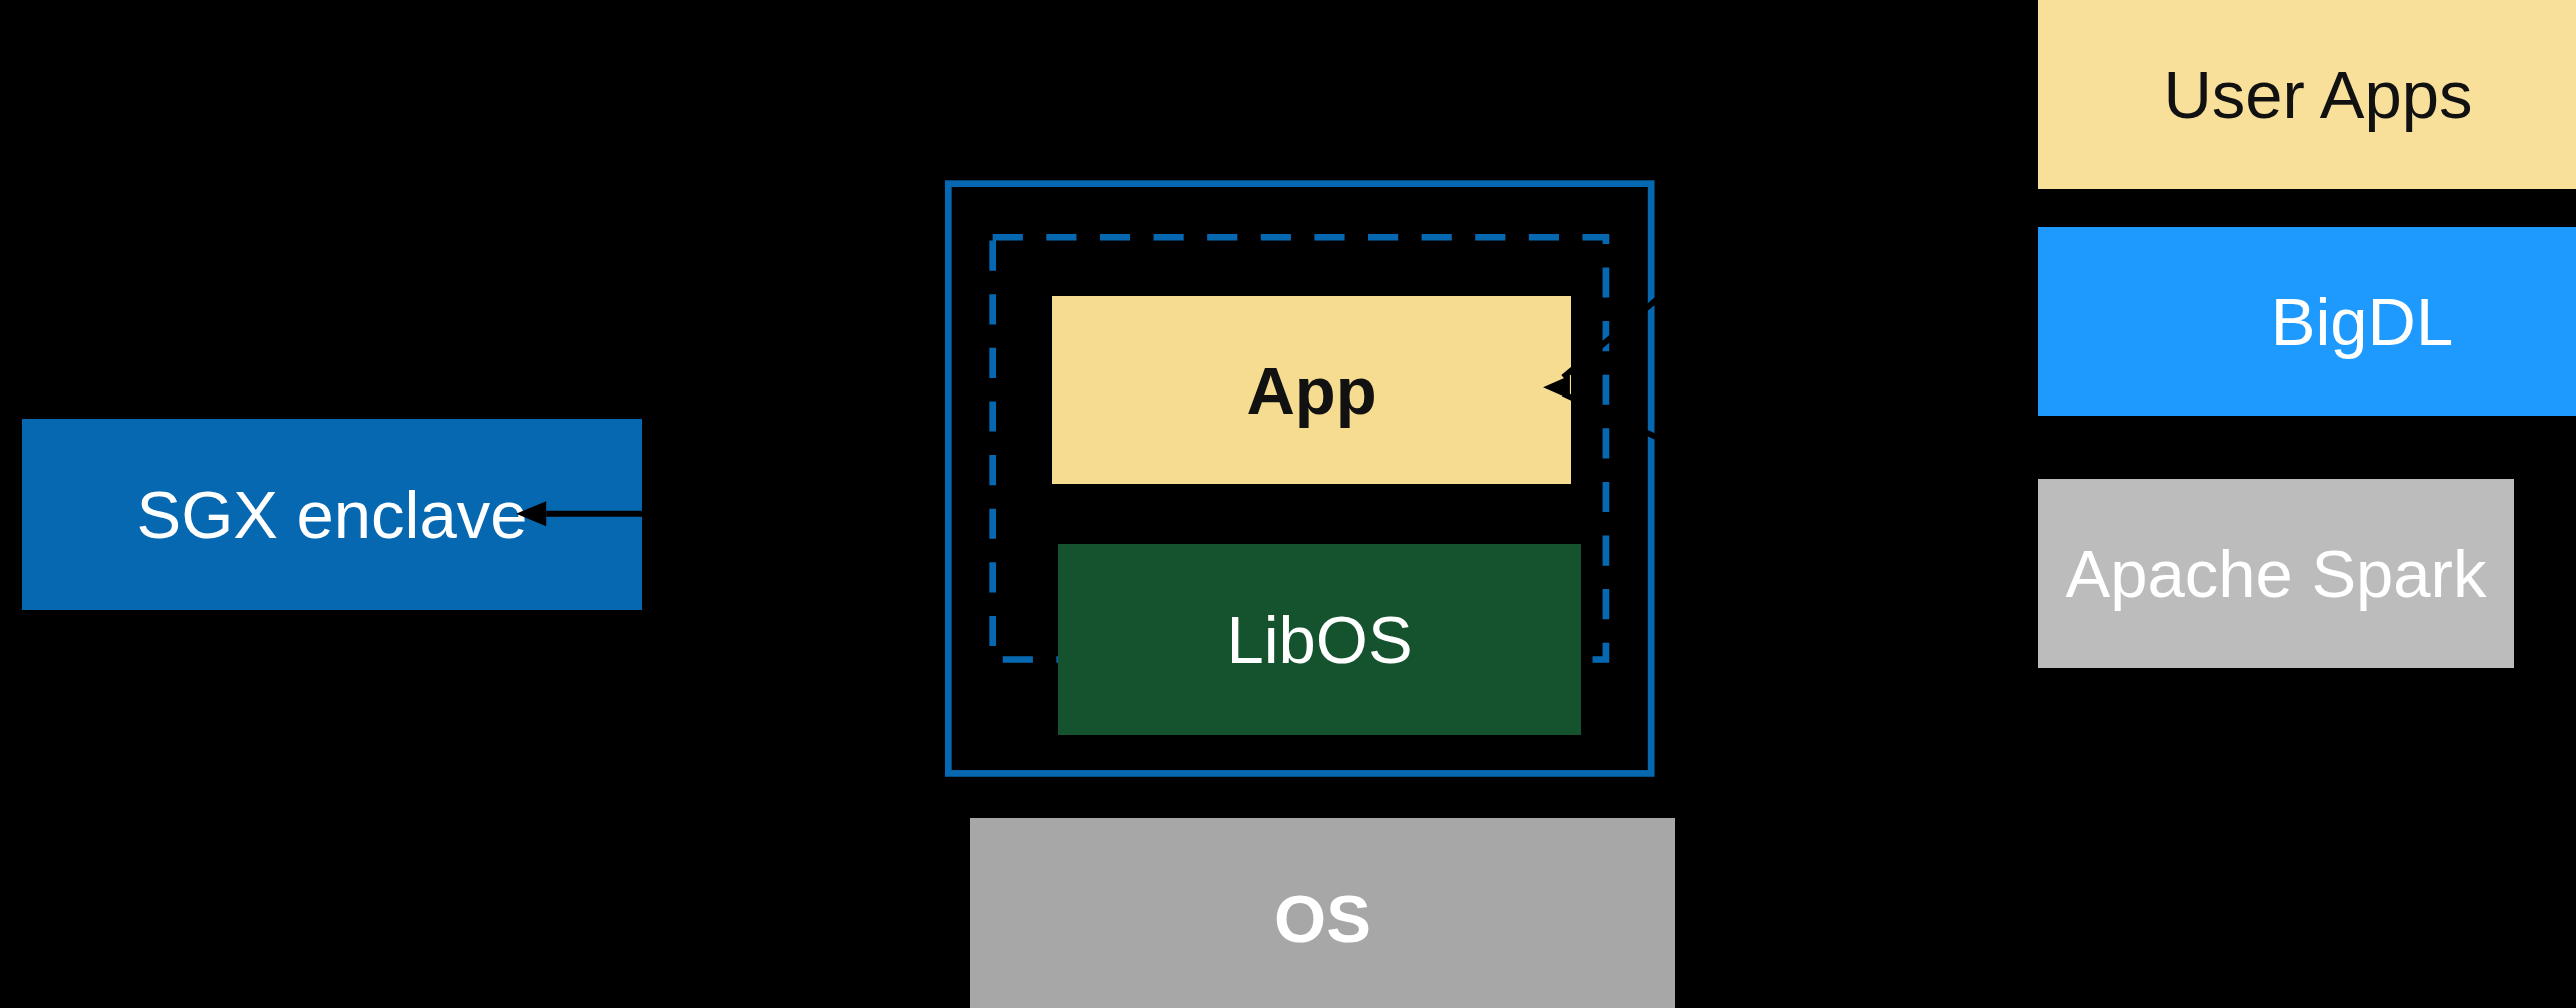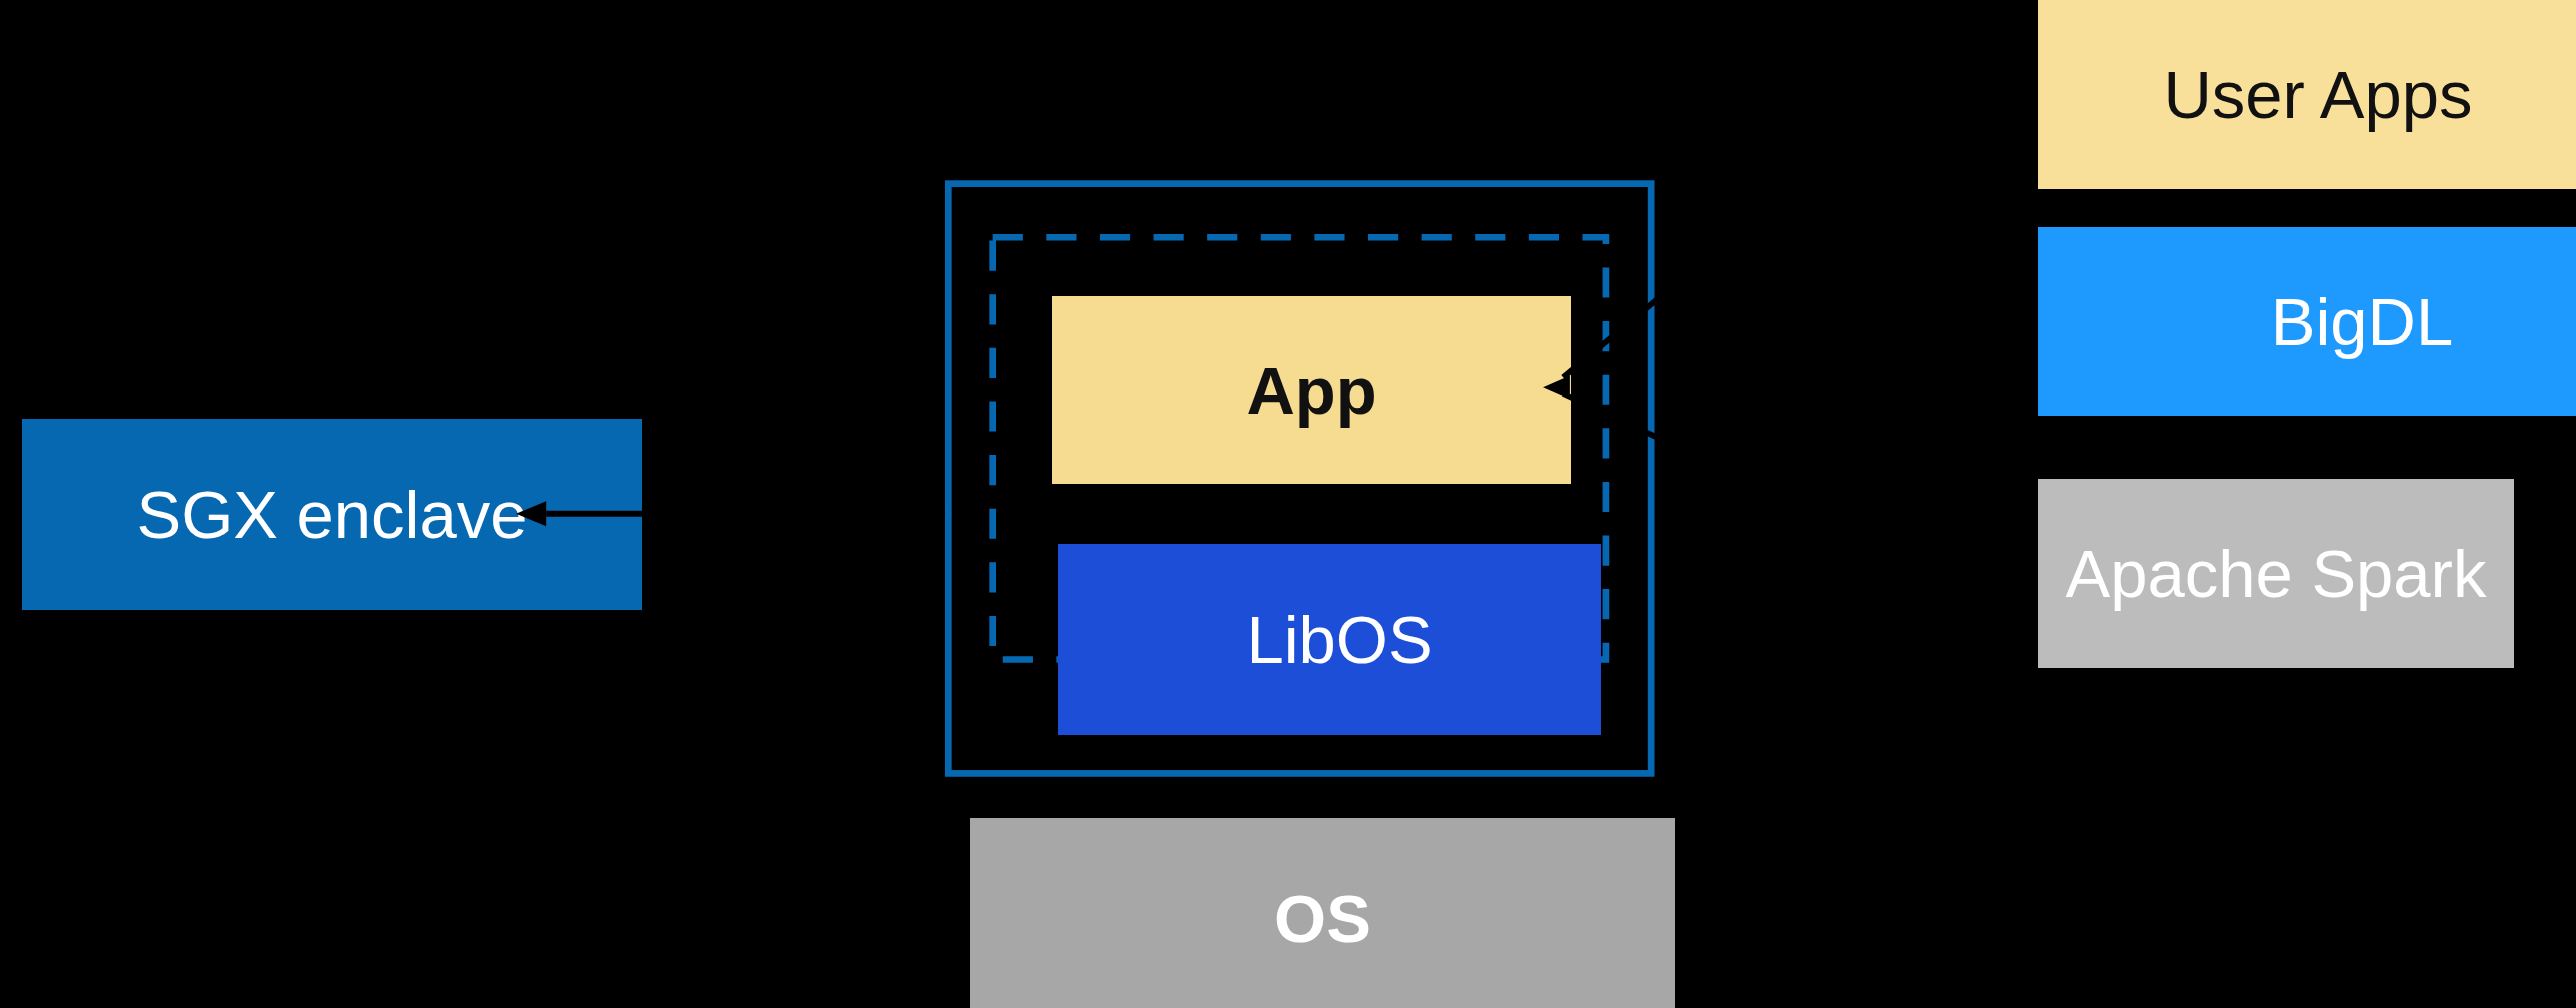--- a/index.html
+++ b/index.html
@@ -38,21 +38,21 @@
   </svg>
 
   <div class="box sgx t-light" style="background-color: rgb(7, 104, 178);">
     <span>SGX enclave</span>
   </div>
 
   <div class="box app t-dark" style="background-color: rgb(246, 220, 144); font-weight: bold;">
     <span>App</span>
   </div>
 
-  <div class="box libos t-light" style="background-color: #1d4ed8; padding-left: 20px;">
+  <div class="box libos t-light" style="background-color: #14532d;">
     <span>LibOS</span>
   </div>
 
   <div class="box os t-light" style="background-color: rgb(167, 167, 167);">
     <span>OS</span>
   </div>
 
   <div class="box user-apps t-dark" style="background-color: rgb(248, 224, 155);">
     <span>User Apps</span>
   </div>

